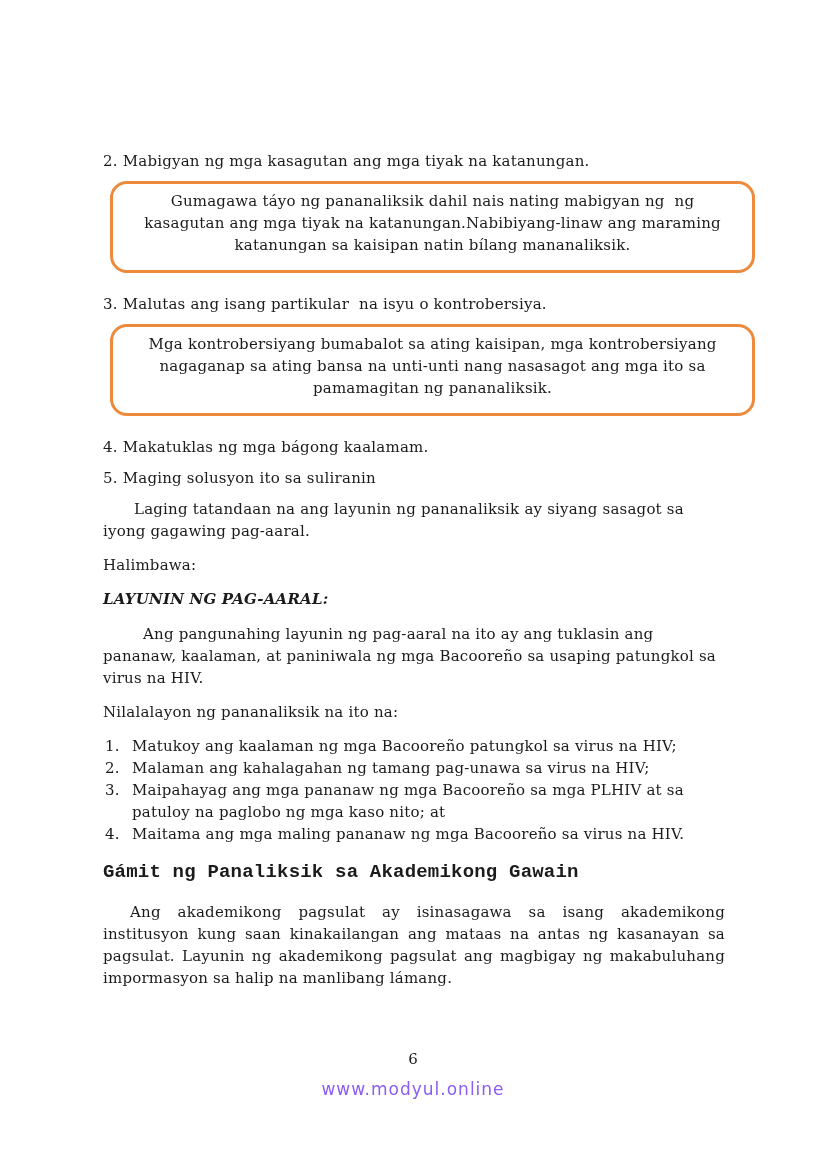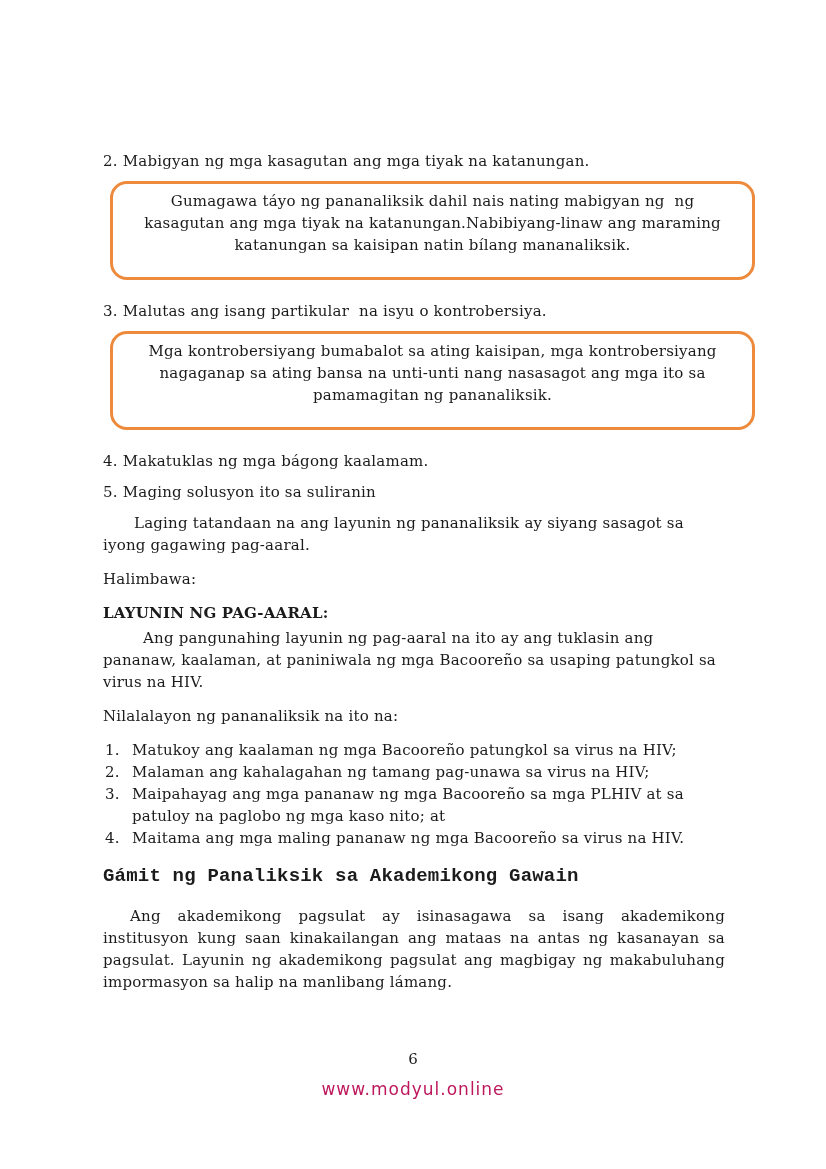--- a/index.html
+++ b/index.html
@@ -24,39 +24,40 @@
     padding: 150px 101px 0 103px;
   }
   .reason-heading {
     margin: 0 0 9px 0;
     white-space: pre-wrap;
   }
   .callout {
     border: 3px solid #ED8A3B;
     border-radius: 17px;
     margin: 0 -30px 20px 7px;
-    padding: 6px 26px 21px 26px;
+    padding: 6px 26px 14px 26px;
     text-align: center;
   }
   .callout-text {
     margin: 0;
     white-space: pre-wrap;
   }
   .para {
     margin: 0 0 12px 0;
   }
   .indent {
     text-indent: 31px;
   }
   .justify {
     text-align: justify;
   }
   .bold-label {
     font-weight: bold;
-    margin: 10px 0 3px 0;
+    margin: 10px 0 13px 0;
+    font-style: italic;
   }
   .objlist {
     margin: 10px 0 14px 0;
   }
   .obj-row {
     display: flex;
     align-items: flex-start;
   }
   .obj-num {
     flex: 0 0 27px;
@@ -82,21 +83,21 @@
   }
   .watermark {
     position: absolute;
     bottom: 22px;
     left: 0;
     right: 0;
     text-align: center;
     font-family: "DejaVu Sans", "Liberation Sans", sans-serif;
     font-size: 17px;
     letter-spacing: 1px;
-    color: #be185d;
+    color: #8b5cf6;
   }
 </style>
 </head>
 <body>
 
 <div class="page">
   <div class="content">
 
     <section>
       <p class="reason-heading">2. Mabigyan ng mga kasagutan ang mga tiyak na katanungan.</p>

